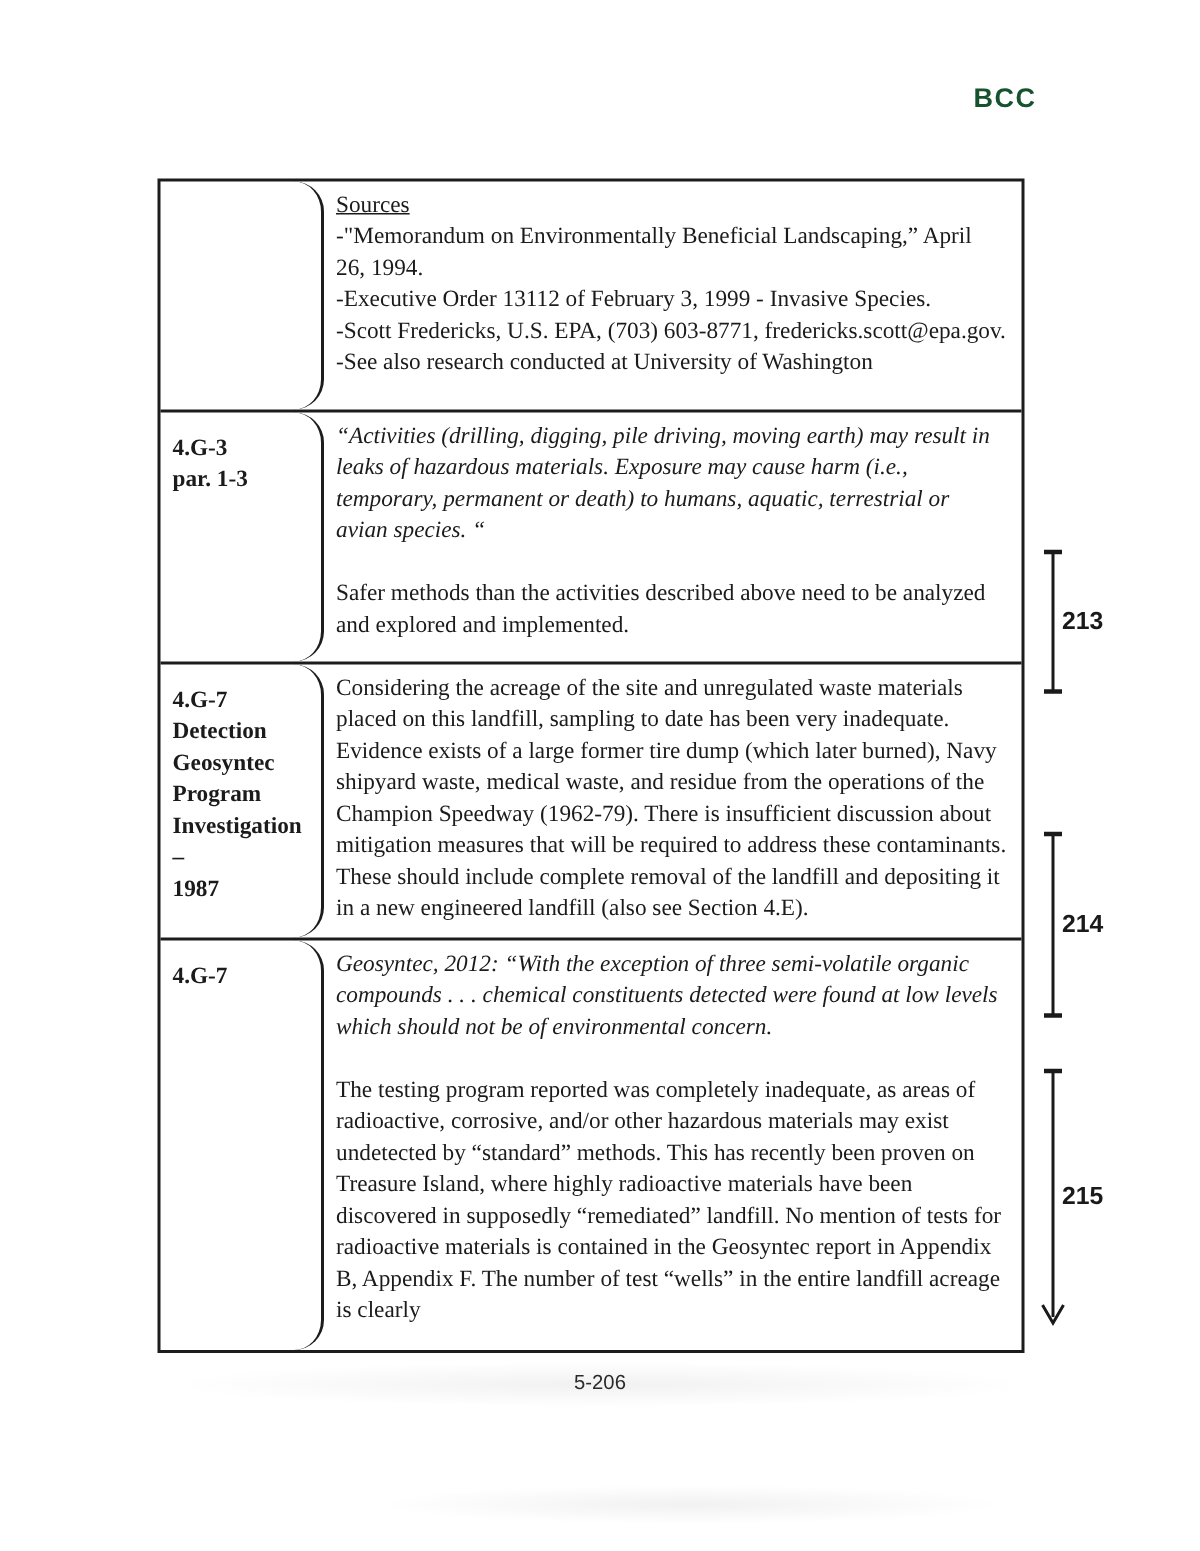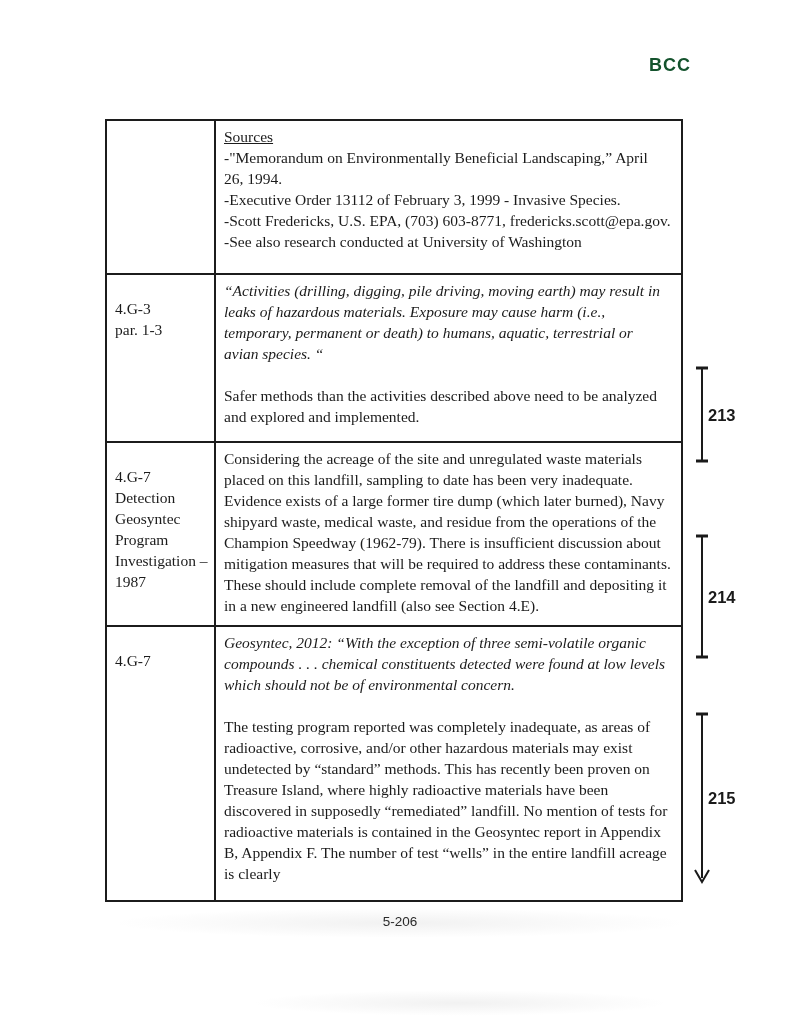--- a/index.html
+++ b/index.html
@@ -35,44 +35,44 @@
   }
   .trow { display:flex; }
   .trow + .trow { border-top:2px solid #1c1c1c; }
   .trow-1 { height:226px; }
   .trow-2 { height:168px; }
   .trow-3 { height:184px; }
   .trow-4 { flex:1; }
   .ref-cell {
     width:109px; flex:0 0 109px;
     border-right:2px solid #1c1c1c;
-    padding:23px 4px 0 8px;
-    font-weight:normal;
-    font-size:15.5px; line-height:21px;
+    padding:13px 4px 0 8px;
+    font-weight:bold;
+    font-size:15.5px; line-height:21px;border-radius:20px;
   }
   .content-cell {
     flex:1;
     padding:5px 10px 0 8px;
     font-size:15.5px; line-height:21px;
   }
   .content-cell p { margin:0 0 21px 0; }
   .content-cell p:last-child { margin-bottom:16px; }
   .italic { font-style:italic; }
   .src-heading { text-decoration:underline; }
   
   .margin-marker { position:absolute; left:694px; width:60px; }
   .margin-marker svg { display:block; }
   .marker-num {
     position:absolute; left:14px; top:50%;
     transform:translateY(-50%);
     font-family:"Liberation Sans","DejaVu Sans",sans-serif;
     font-weight:bold; font-size:16.5px; color:#1a1a1a;
   }
   .marker-213 { top:366px; height:97px; }
-  .marker-214 { top:534px; height:125px; }
+  .marker-214 { top:554px; height:125px; }
   .marker-215 { top:712px; height:172px; }
   
   .scan-artifact {
     position:absolute; pointer-events:none;
     background:radial-gradient(ellipse at center, rgba(120,120,120,0.10), rgba(120,120,120,0) 70%);
   }
   .artifact-1 { left:110px; top:908px; width:580px; height:30px; }
   .artifact-2 { left:250px; top:990px; width:420px; height:26px; }
 </style>
 </head>

